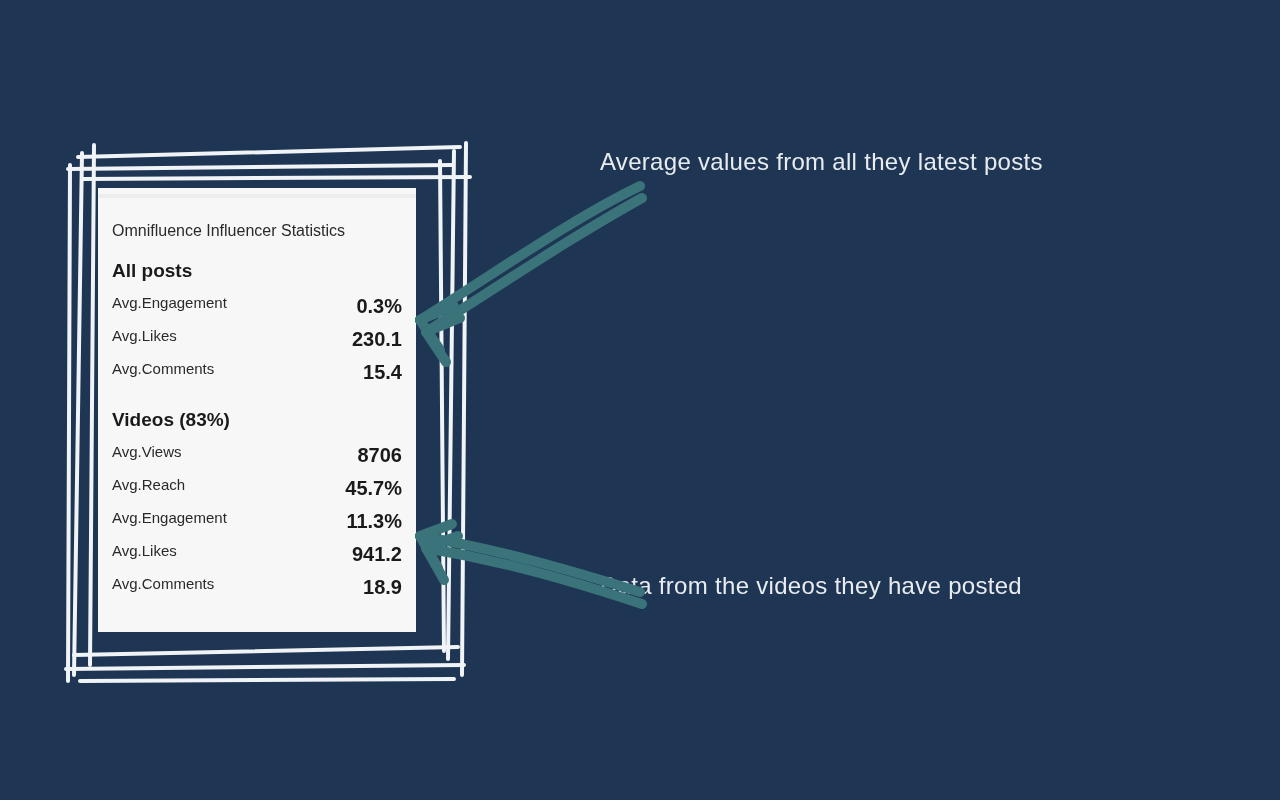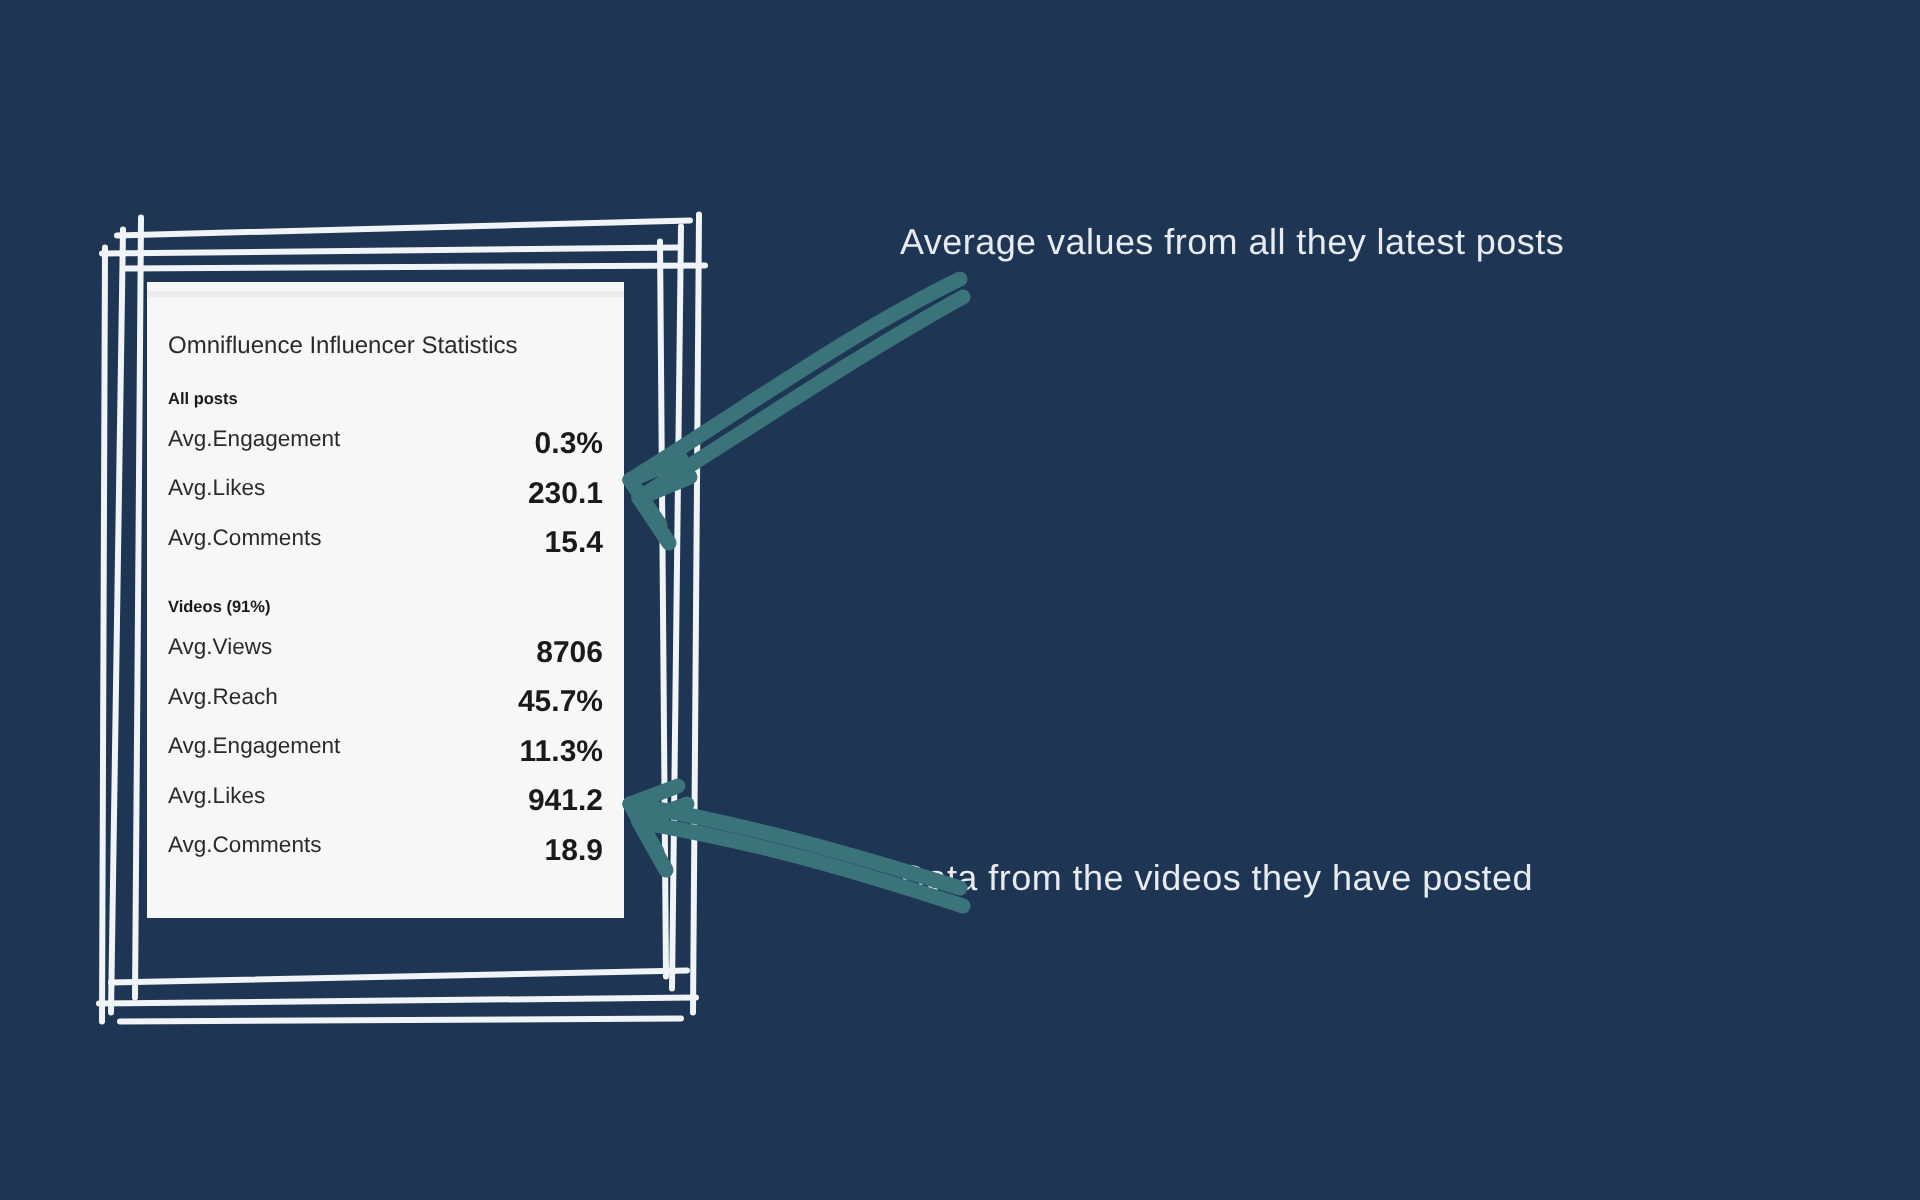--- a/index.html
+++ b/index.html
@@ -40,21 +40,21 @@
     background: #ededed;
     margin-bottom: 24px;
   }
   .stats-card .card-title {
     font-size: 16px;
     color: #2a2a2a;
     padding: 0 14px 14px 14px;
     font-weight: 400;
   }
   .stats-card .section-header {
-    font-size: 11px;
+    font-size: 19px;
     color: #1a1a1a;
     font-weight: 700;
     padding: 6px 14px 8px 14px;
   }
   .stats-card .row {
     display: flex;
     justify-content: space-between;
     padding: 2px 14px;
     line-height: 1.45;
   }
@@ -128,21 +128,21 @@
     <span class="label">Avg.Likes</span>
     <span class="value">230.1</span>
   </div>
   <div class="row">
     <span class="label">Avg.Comments</span>
     <span class="value">15.4</span>
   </div>
 
   <div class="section-gap"></div>
 
-  <div class="section-header">Videos (91%)</div>
+  <div class="section-header">Videos (83%)</div>
   <div class="row">
     <span class="label">Avg.Views</span>
     <span class="value">8706</span>
   </div>
   <div class="row">
     <span class="label">Avg.Reach</span>
     <span class="value">45.7%</span>
   </div>
   <div class="row">
     <span class="label">Avg.Engagement</span>

